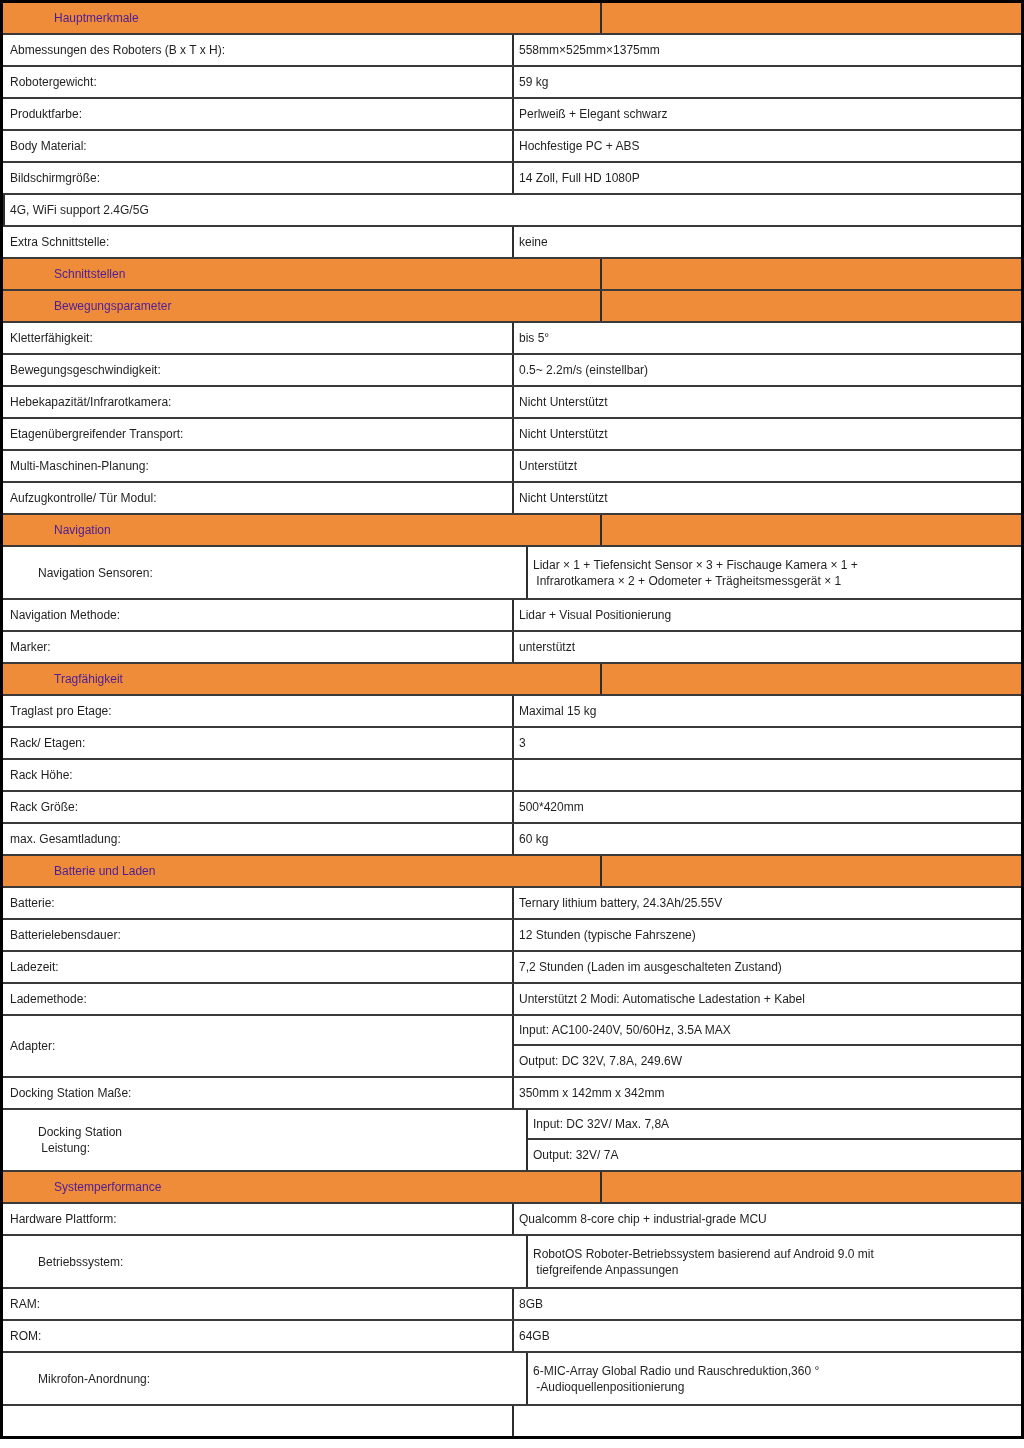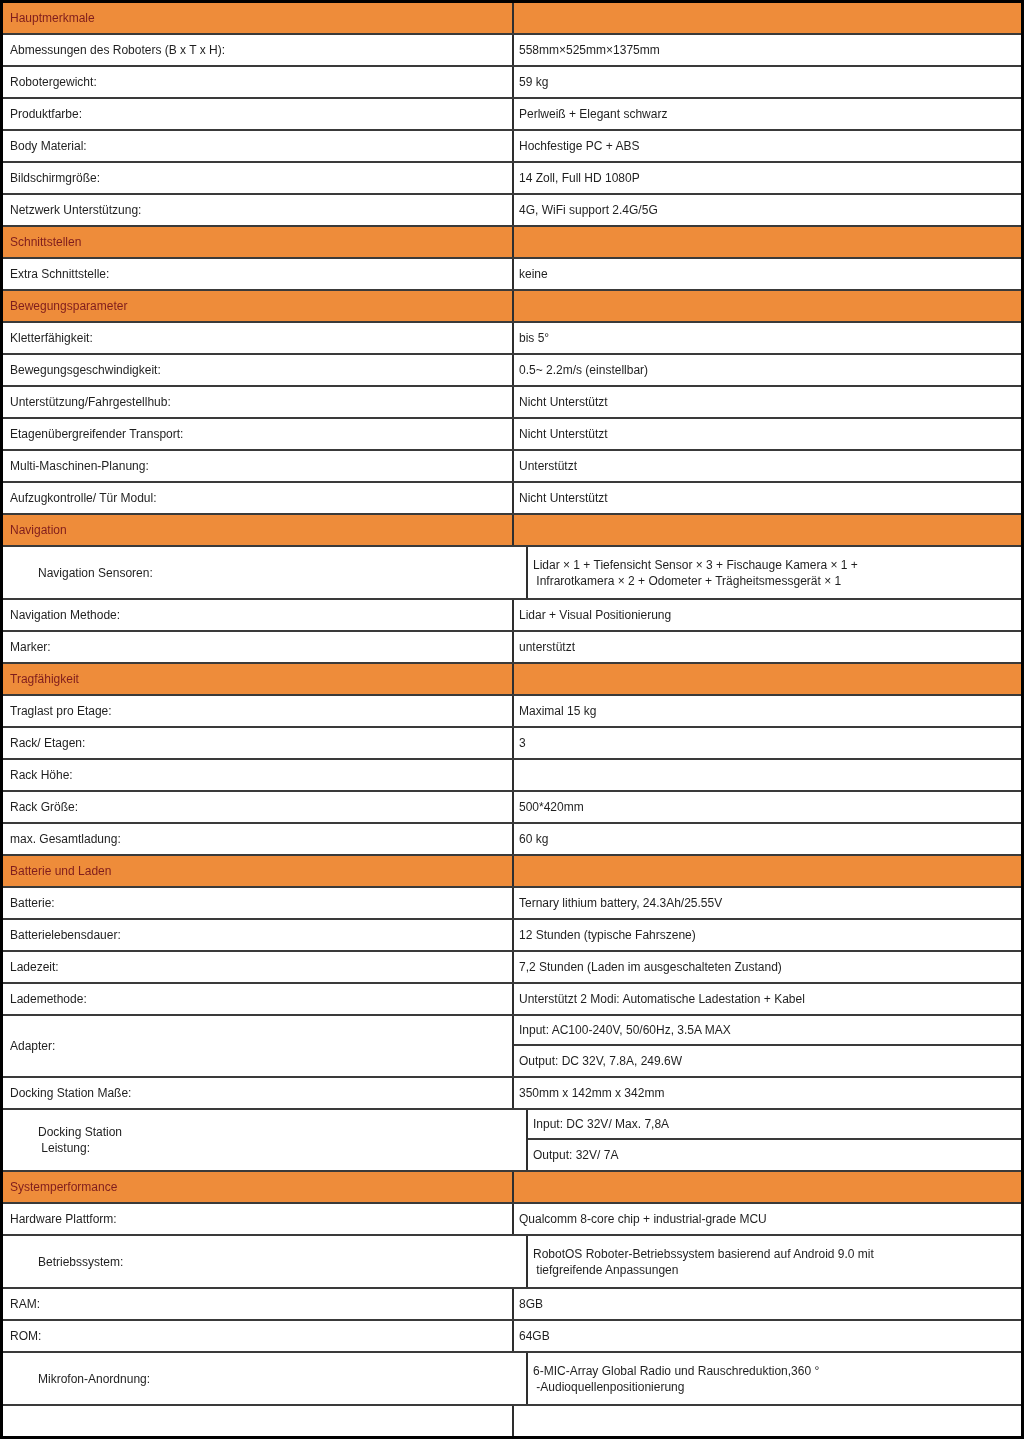--- a/index.html
+++ b/index.html
@@ -48,21 +48,22 @@
   }
   .cell.value {
     flex: 1 1 auto;
     border-left: 2px solid #2e2e2e;
     padding: 4px 10px 4px 5px;
   }
   .section-row {
     background: #EE8C3A;
   }
   .section-row .cell {
-    color: #7f1d1d;
+    color: #4c1d95;
+    margin-left: 44px;
   }
   .value-stack {
     flex: 1 1 auto;
     display: flex;
     flex-direction: column;
     border-left: 2px solid #2e2e2e;
   }
   .value-stack .cell.value {
     border-left: none;
     border-bottom: 2px solid #3a3a3a;
@@ -96,45 +97,44 @@
     </div>
     <div class="row">
       <div class="cell label">Body Material:</div>
       <div class="cell value">Hochfestige PC + ABS</div>
     </div>
     <div class="row">
       <div class="cell label">Bildschirmgröße:</div>
       <div class="cell value">14 Zoll, Full HD 1080P</div>
     </div>
     <div class="row">
-      <div class="cell label">Netzwerk Unterstützung:</div>
       <div class="cell value">4G, WiFi support 2.4G/5G</div>
-    </div>
-    <div class="row section-row">
-      <div class="cell label">Schnittstellen</div>
-      <div class="cell value"></div>
     </div>
     <div class="row">
       <div class="cell label">Extra Schnittstelle:</div>
       <div class="cell value">keine</div>
     </div>
     <div class="row section-row">
+      <div class="cell label">Schnittstellen</div>
+      <div class="cell value"></div>
+    </div>
+    <div class="row section-row">
       <div class="cell label">Bewegungsparameter</div>
       <div class="cell value"></div>
     </div>
     <div class="row">
       <div class="cell label">Kletterfähigkeit:</div>
       <div class="cell value">bis 5°</div>
     </div>
     <div class="row">
       <div class="cell label">Bewegungsgeschwindigkeit:</div>
       <div class="cell value">0.5~ 2.2m/s (einstellbar)</div>
     </div>
     <div class="row">
-      <div class="cell label">Unterstützung/Fahrgestellhub:</div>
+      <div class="cell label">Hebekapazität/Infrarotkamera:</div>
       <div class="cell value">Nicht Unterstützt</div>
     </div>
     <div class="row">
       <div class="cell label">Etagenübergreifender Transport:</div>
       <div class="cell value">Nicht Unterstützt</div>
     </div>
     <div class="row">
       <div class="cell label">Multi-Maschinen-Planung:</div>
       <div class="cell value">Unterstützt</div>
     </div>

